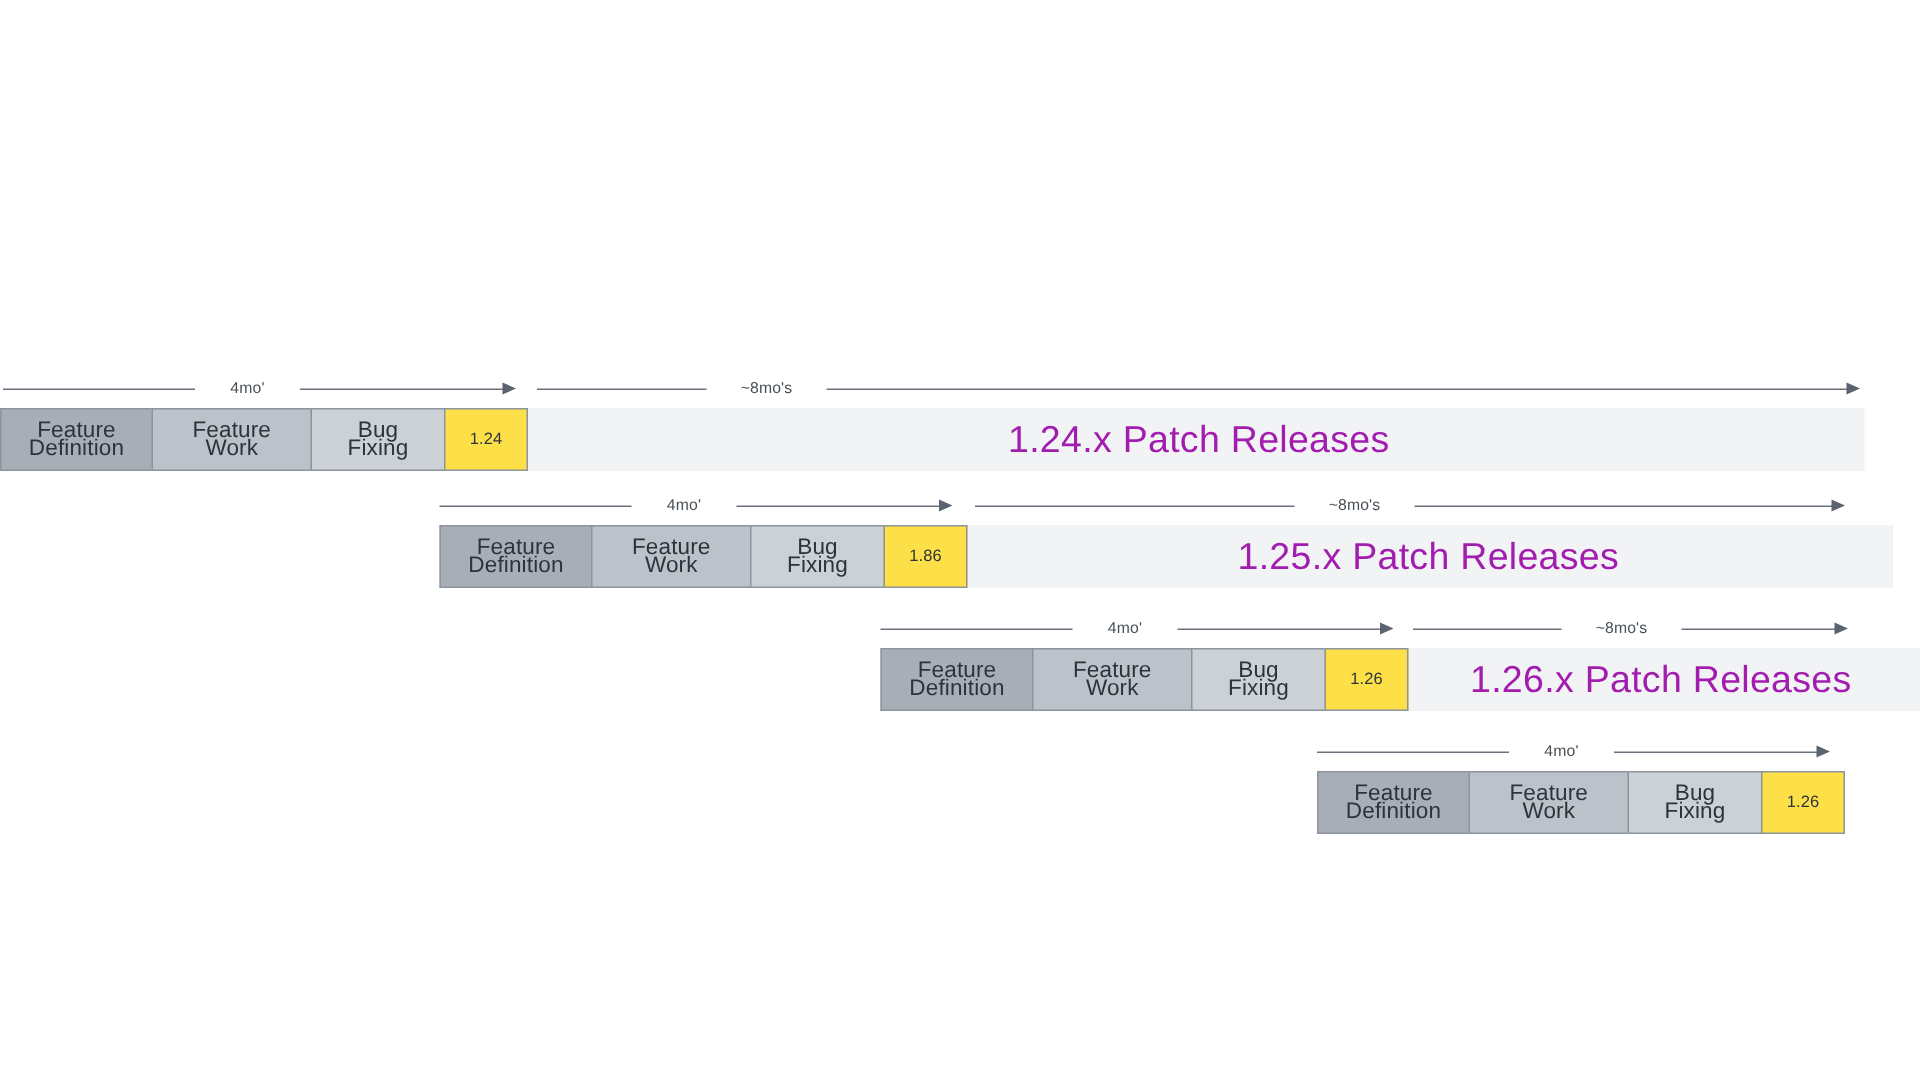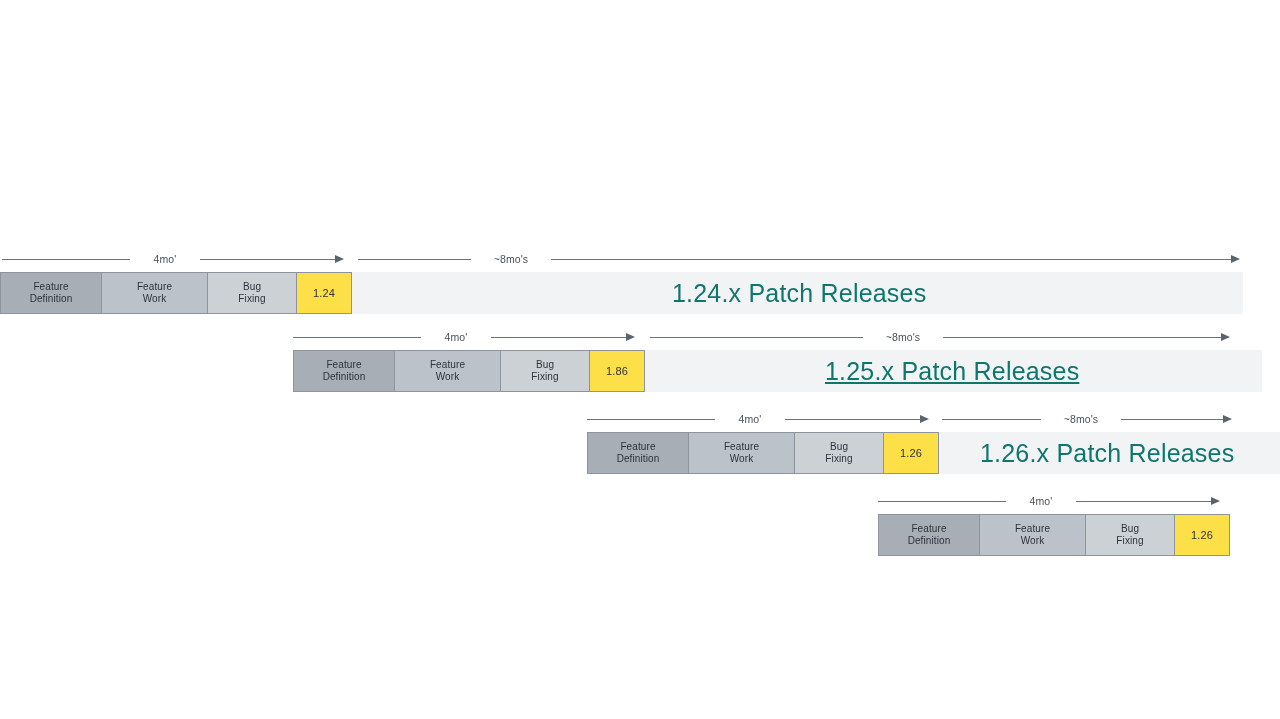--- a/index.html
+++ b/index.html
@@ -70,21 +70,21 @@
     display: flex;
     box-sizing: border-box;
   }
   .phase {
     box-sizing: border-box;
     border: 1px solid #8d949e;
     display: flex;
     align-items: center;
     justify-content: center;
     text-align: center;
-    font-size: 10px;
+    font-size: 15px;
     line-height: 12.5px;
     color: #2d333b;
     letter-spacing: .1px;
     margin-left: -1px;
   }
   .phase:first-child { margin-left: 0; }
   .phase.p-def  { background: #a7aeb6; }
   .phase.p-work { background: #bcc2c9; }
   .phase.p-bug  { background: #ccd1d6; text-align: center; }
   .phase.p-ver  { background: #fde047; font-size: 11px; }
@@ -94,21 +94,21 @@
     position: absolute;
     height: 42px;
     background: #f2f3f4;
     display: flex;
     align-items: center;
     box-sizing: border-box;
   }
   .patch-label {
     font-size: 25px;
     line-height: 28px;
-    color: #0f766e;
+    color: #a21caf;
     white-space: nowrap;
     letter-spacing: .2px;
   }
 </style>
 </head>
 <body>
 
 <div id="diagram">
 
   <div class="release-row" style="left:0px; top:250px; width:1280px;">
@@ -157,21 +157,21 @@
     </div>
 
     <div class="dim" style="left:650px; top:0px; width:582px;">
       <div class="seg" style="left:0px; width:217px;"></div>
       <div class="seg" style="left:290px; width:282px;"></div>
       <div class="head" style="left:571px;"></div>
       <div class="dim-label" style="left:213px; width:74px;">~8mo's</div>
     </div>
 
     <div class="patch-band" style="left:645px; top:22px; width:617px;">
-      <span class="patch-label" style="margin-left:180px;text-decoration:underline;">1.25.x Patch Releases</span>
+      <span class="patch-label" style="margin-left:180px;">1.25.x Patch Releases</span>
     </div>
 
     <div class="phases" style="left:293px; top:22px;">
       <div class="phase p-def" style="width:102px;">
         <span><span>Feature</span><br><span>Definition</span></span>
       </div>
       <div class="phase p-work" style="width:107px;">
         <span><span>Feature</span><br><span>Work</span></span>
       </div>
       <div class="phase p-bug" style="width:90px;">

